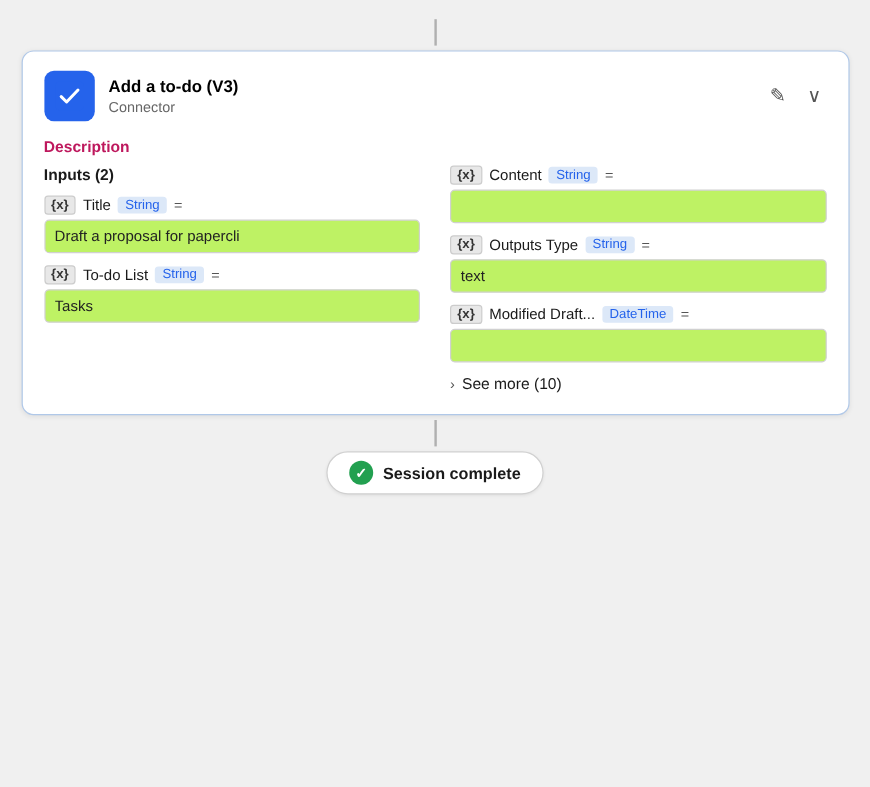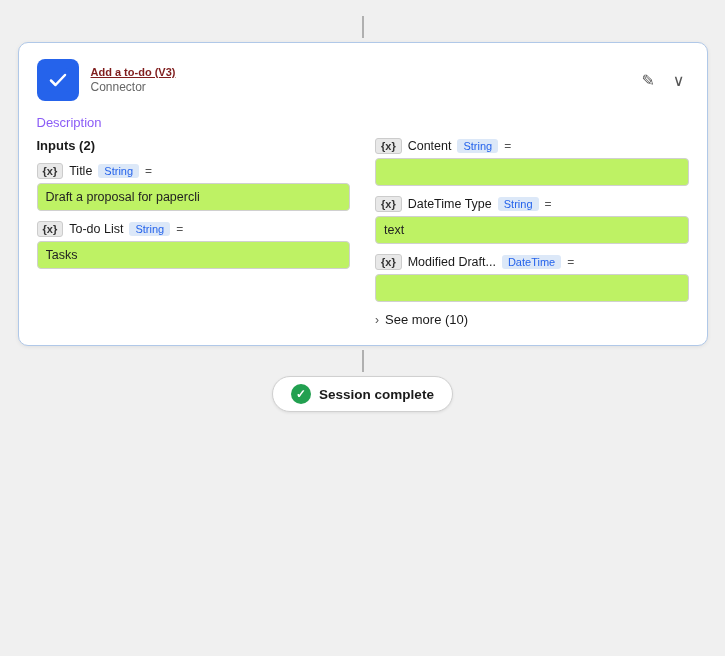--- a/index.html
+++ b/index.html
@@ -47,24 +47,23 @@
       align-items: center;
       justify-content: center;
     }
 
     .connector-icon svg {
       width: 24px;
       height: 24px;
     }
 
     .connector-title {
-      font-size: 11px;
+      font-size: 14px;
       font-weight: 600;
-      color: #7f1d1d;
-      text-decoration: underline;
+      color: #000000;
     }
 
     .connector-subtitle {
       font-size: 12px;
       color: #666;
       margin-top: 2px;
     }
 
     .card-header-right {
       display: flex;
@@ -78,22 +77,22 @@
       cursor: pointer;
       color: #555;
       font-size: 16px;
       padding: 2px 4px;
       display: flex;
       align-items: center;
     }
 
     .description-label {
       font-size: 13px;
-      font-weight: 400;
-      color: #8b5cf6;
+      font-weight: 700;
+      color: #be185d;
       margin-bottom: 8px;
     }
 
     .description-box {
       border: 1px solid #d0d0d0;
       border-radius: 5px;
       padding: 10px 12px;
       color: #333;
       font-size: 13px;
       line-height: 1.5;
@@ -285,21 +284,21 @@
           <span class="badge-label">Content</span>
           <span class="badge-type">String</span>
           <span class="badge-eq">=</span>
         </div>
         <input class="field-input" type="text" value="" style="">
       </div>
 
       <div class="field-group">
         <div class="field-badge-row">
           <span class="badge-expr">{x}</span>
-          <span class="badge-label">DateTime Type</span>
+          <span class="badge-label">Outputs Type</span>
           <span class="badge-type">String</span>
           <span class="badge-eq">=</span>
         </div>
         <input class="field-input" type="text" value="text" style="">
       </div>
 
       <div class="field-group">
         <div class="field-badge-row">
           <span class="badge-expr">{x}</span>
           <span class="badge-label">Modified Draft...</span>

